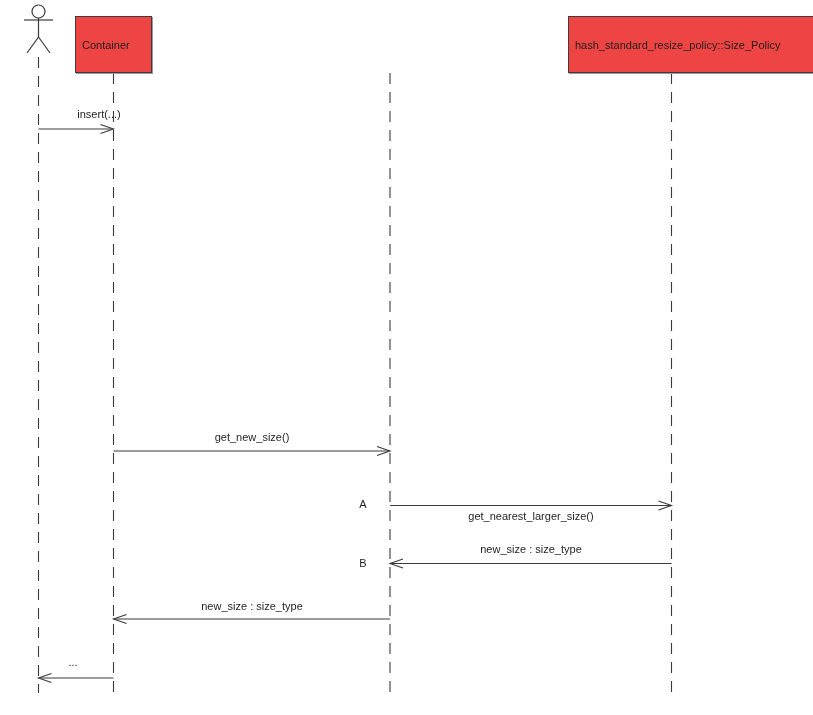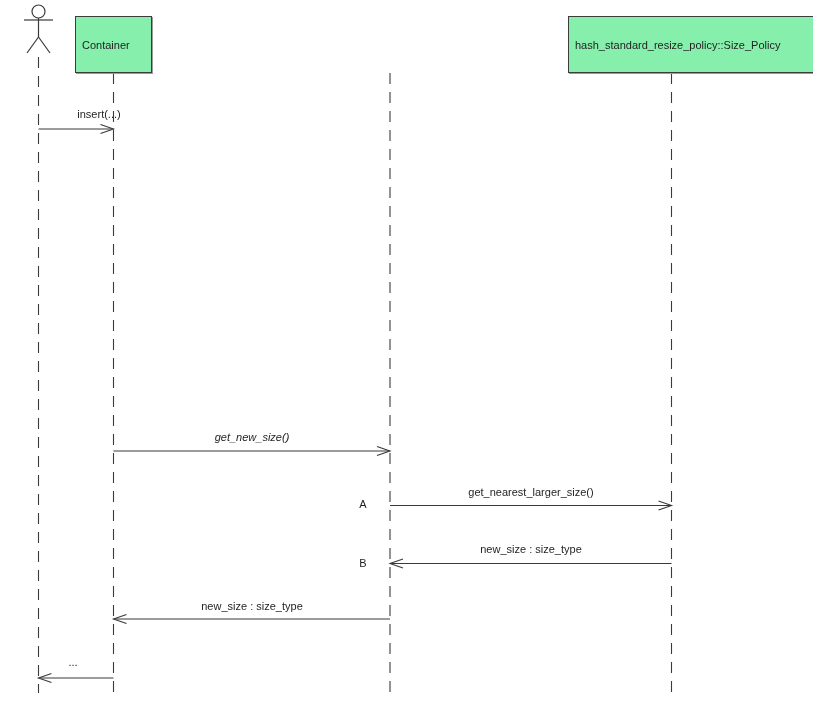--- a/index.html
+++ b/index.html
@@ -21,40 +21,40 @@
     left: 0;
     top: 0;
   }
   .pbox {
     position: absolute;
     top: 16px;
     height: 57px;
     box-sizing: border-box;
     border: 1px solid #3c3c3c;
     box-shadow: 1px 1px 0 #9a9a9a;
-    background: #86efac;
+    background: #ef4444;
     display: flex;
     align-items: center;
     padding-left: 6px;
     font-size: 11px;
     white-space: nowrap;
   }
   .pbox-container { left: 75px;  width: 77px;  }
   .pbox-policy    { left: 287px; width: 206px; }
   .pbox-sizepol   { left: 568px; width: 271px; }
   .msg {
     position: absolute;
     transform: translate(-50%, -50%);
     font-size: 11px;
     white-space: nowrap;
     line-height: 1;
   }
   .m-insert   { left: 76px;  top: 114px; margin-left: 23px; }
-  .m-getnew   { left: 252px; top: 437px; font-style: italic; }
-  .m-getnear  { left: 531px; top: 492px; }
+  .m-getnew   { left: 252px; top: 437px; }
+  .m-getnear  { left: 531px; top: 516px; }
   .m-newsizeB { left: 531px; top: 549px; }
   .m-newsize2 { left: 252px; top: 606px; }
   .m-dots     { left: 73px;  top: 662px; }
   .mk-a       { left: 363px; top: 504px; }
   .mk-b       { left: 363px; top: 563px; }
 </style>
 </head>
 <body>
 
 <div class="diagram">

